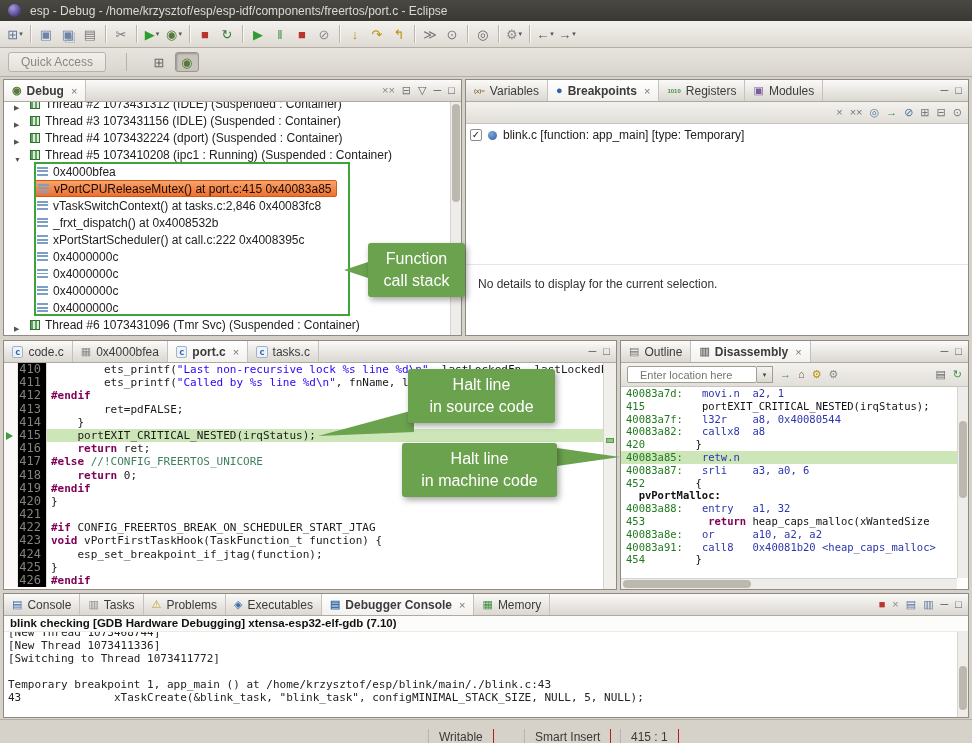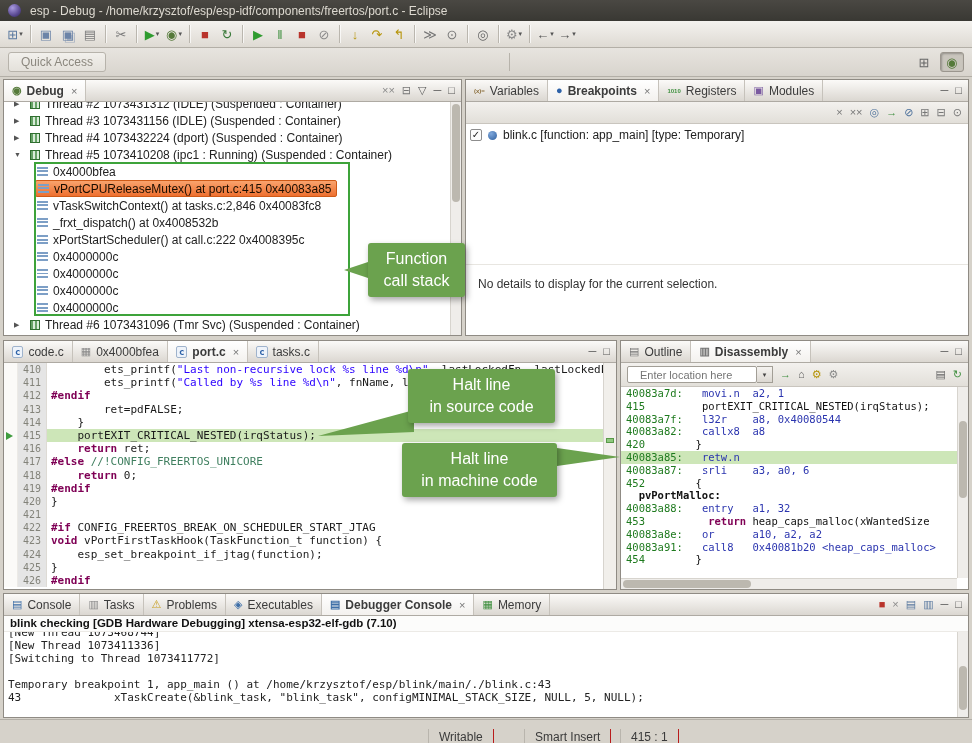--- a/index.html
+++ b/index.html
@@ -20,21 +20,21 @@
     display:flex;align-items:center;padding:0 4px}
   .tbtn{display:inline-flex;align-items:center;justify-content:center;min-width:22px;height:22px;border-radius:3px}
   .tbi{font-size:13px;line-height:1}
   .tbi.stack{text-shadow:2px 2px 0 rgba(108,132,168,.55)}
   .dd{font-size:7px;color:#555;margin-left:1px}
   .tsep{width:1px;height:18px;background:#bab6ae;box-shadow:1px 0 0 rgba(255,255,255,.7);margin:0 4px}
 
   
   .subbar{position:absolute;left:0;top:48px;right:0;height:29px;
     background:linear-gradient(#e7e4df,#d8d4cd);border-bottom:1px solid #b3afa7;
-    display:flex;align-items:center;justify-content:space-between;gap:20px;padding:0 8px}
+    display:flex;align-items:center;justify-content:flex-start;gap:20px;padding:0 8px}
   .qa{border:1px solid #b7b3ab;border-radius:3px;color:#8b877e;padding:2px 12px;
     background:linear-gradient(#f2f0ec,#e4e1db)}
   .vline{width:1px;height:18px;background:#b7b3ab}
   .pbtn{display:flex;align-items:center;justify-content:center;width:24px;height:20px;border-radius:3px;font-size:13px}
   .pbtn.active{background:#c9c5bd;border:1px solid #9b968e;box-shadow:inset 1px 1px 2px rgba(0,0,0,.25)}
 
   
   .panel{position:absolute;background:#fff;border:1px solid #8f8b84}
   .ptabs{position:absolute;left:0;top:0;right:0;height:22px;
     background:linear-gradient(#fbfaf8,#dbd7d1);border-bottom:1px solid #aeaaa3;display:flex;align-items:stretch}
@@ -50,21 +50,21 @@
   .pticons{margin-left:auto;display:flex;align-items:center;gap:7px;padding:0 6px}
   .pticon{font-size:11px;line-height:1}
   .ptoolbar{position:absolute;left:0;top:22px;right:0;height:22px;
     background:linear-gradient(#f3f1ee,#e2dfd9);border-bottom:1px solid #c9c5be;
     display:flex;align-items:center;gap:7px;padding:0 6px}
   .ptoolbar.right{justify-content:flex-end}
 
   
   #debug-panel{left:3px;top:79px;width:459px;height:257px}
   #debug-tree{position:absolute;left:0;top:22px;right:11px;bottom:0;overflow:hidden}
-  .trow{display:flex;align-items:center;height:17px;white-space:nowrap}
+  .trow{display:flex;align-items:flex-end;height:17px;white-space:nowrap}
   .trow:first-child{margin-top:-7px}
   .trow.thread{padding-left:10px}
   .trow.frame{padding-left:31px}
   .twisty{width:14px;font-size:7px;color:#555;flex:none}
   .row-body{display:flex;align-items:center;gap:5px;padding:0 5px 0 2px;height:17px}
   .trow.sel .row-body{background:linear-gradient(#f9a36d,#ee7030);border:1px solid #cf5a17;border-radius:2px;color:#1a0d00}
   .ic-thread{width:10px;height:10px;flex:none;border:1px solid #2f6f2f;
     background:repeating-linear-gradient(90deg,#66a266 0 2px,#d9ecd9 2px 4px)}
   .ic-frame{width:11px;height:9px;flex:none;
     background:repeating-linear-gradient(180deg,#7d9fc6 0 2px,rgba(0,0,0,0) 2px 3.5px)}
@@ -83,22 +83,22 @@
     display:flex;align-items:center;justify-content:center;font-size:10px;color:#222;line-height:1}
   .bp-dot{width:9px;height:9px;border-radius:50%;background:radial-gradient(circle at 35% 30%,#7fa8dc,#2e5f9e)}
   #bp-detail{position:absolute;left:0;right:0;top:72%;bottom:0;border-top:1px solid #e8e6e1;padding:12px;color:#333}
 
   
   #editor-panel{left:3px;top:340px;width:614px;height:250px}
   #ed-lines{position:absolute;left:0;top:22px;right:13px;bottom:0;overflow:hidden;
     font-family:"DejaVu Sans Mono",monospace;font-size:11px}
   .ed-row{display:flex;height:13.2px;line-height:13.2px}
   .ed-marker{width:14px;flex:none;background:#fbfaf8;border-right:1px solid #eceae6}
-  .ed-num{width:29px;flex:none;text-align:right;padding-right:5px;color:#83837a;background:#e5e5e5;
-    border-right:1px solid #dedbd5;font-size:10px}
+  .ed-num{width:29px;flex:none;text-align:right;padding-right:5px;color:#83837a;background:#000000;
+    border-right:1px solid #dedbd5;font-size:12px}
   .ed-code{flex:1;white-space:pre;overflow:hidden;padding-left:4px}
   .ed-row.cur .ed-code{background:var(--halt,#cde6b8)}
   .ip-arrow{display:block;margin:3px 0 0 2px;width:0;height:0;border:4px solid transparent;
     border-left:7px solid #3f9c3f;border-right:none}
   .oruler{position:absolute;top:22px;right:0;bottom:0;width:13px;background:#f1efeb;border-left:1px solid #d7d4ce}
   .omark{position:absolute;left:2px;right:2px;height:5px;background:#8fc97f;border:1px solid #5a9a4a;top:33%}
 
   
   #disasm-panel{left:620px;top:340px;width:349px;height:250px}
   #ds-toolbar{height:24px}

